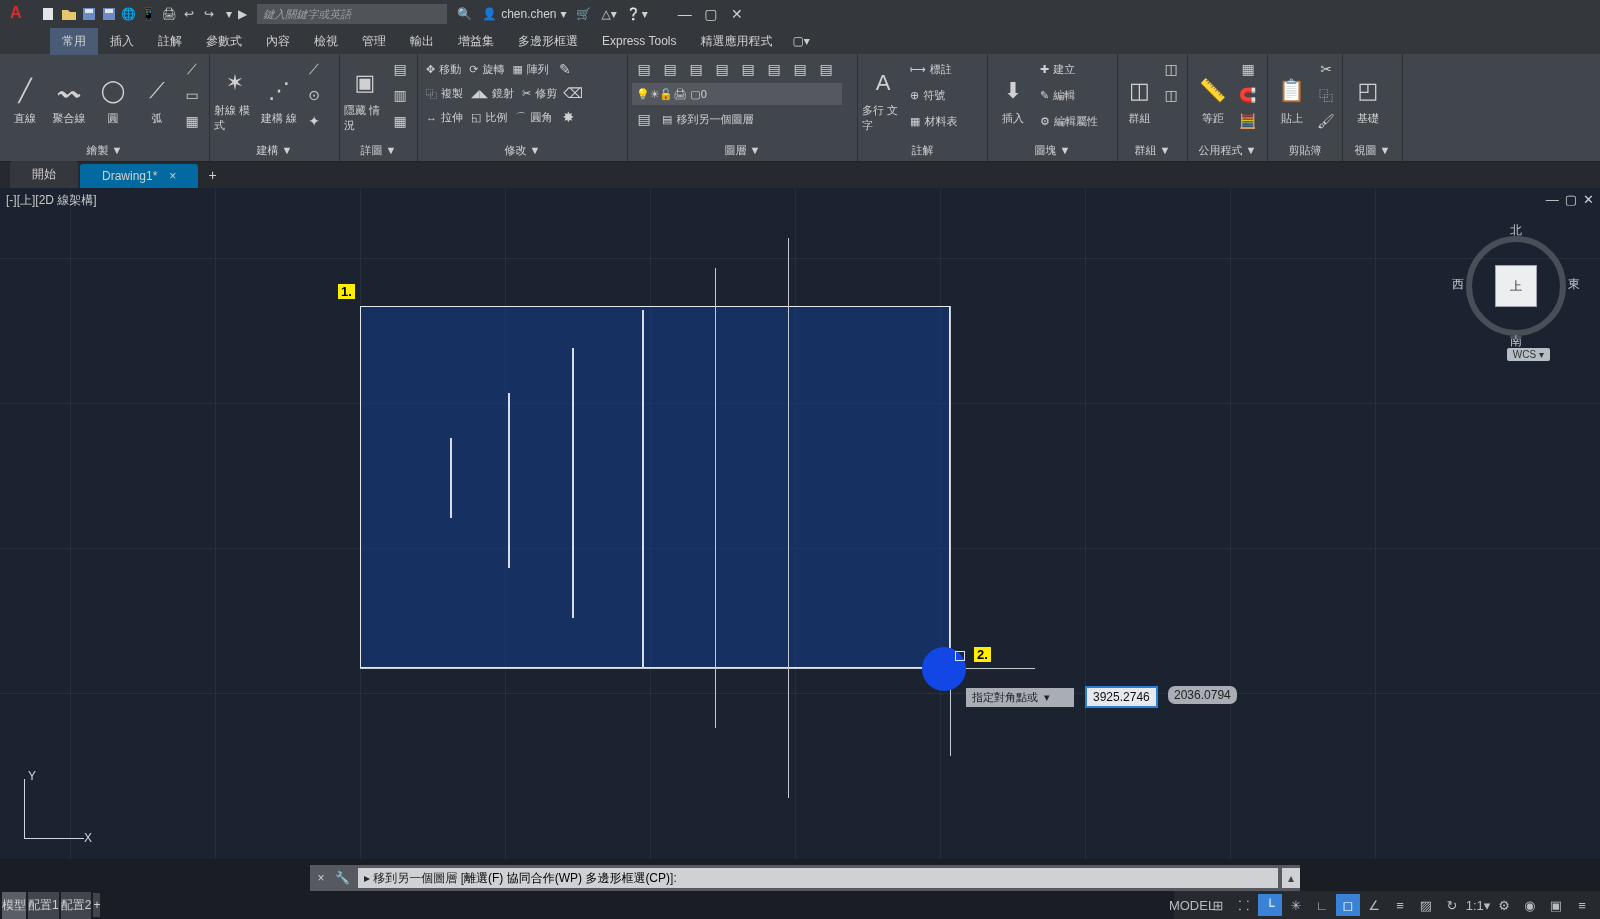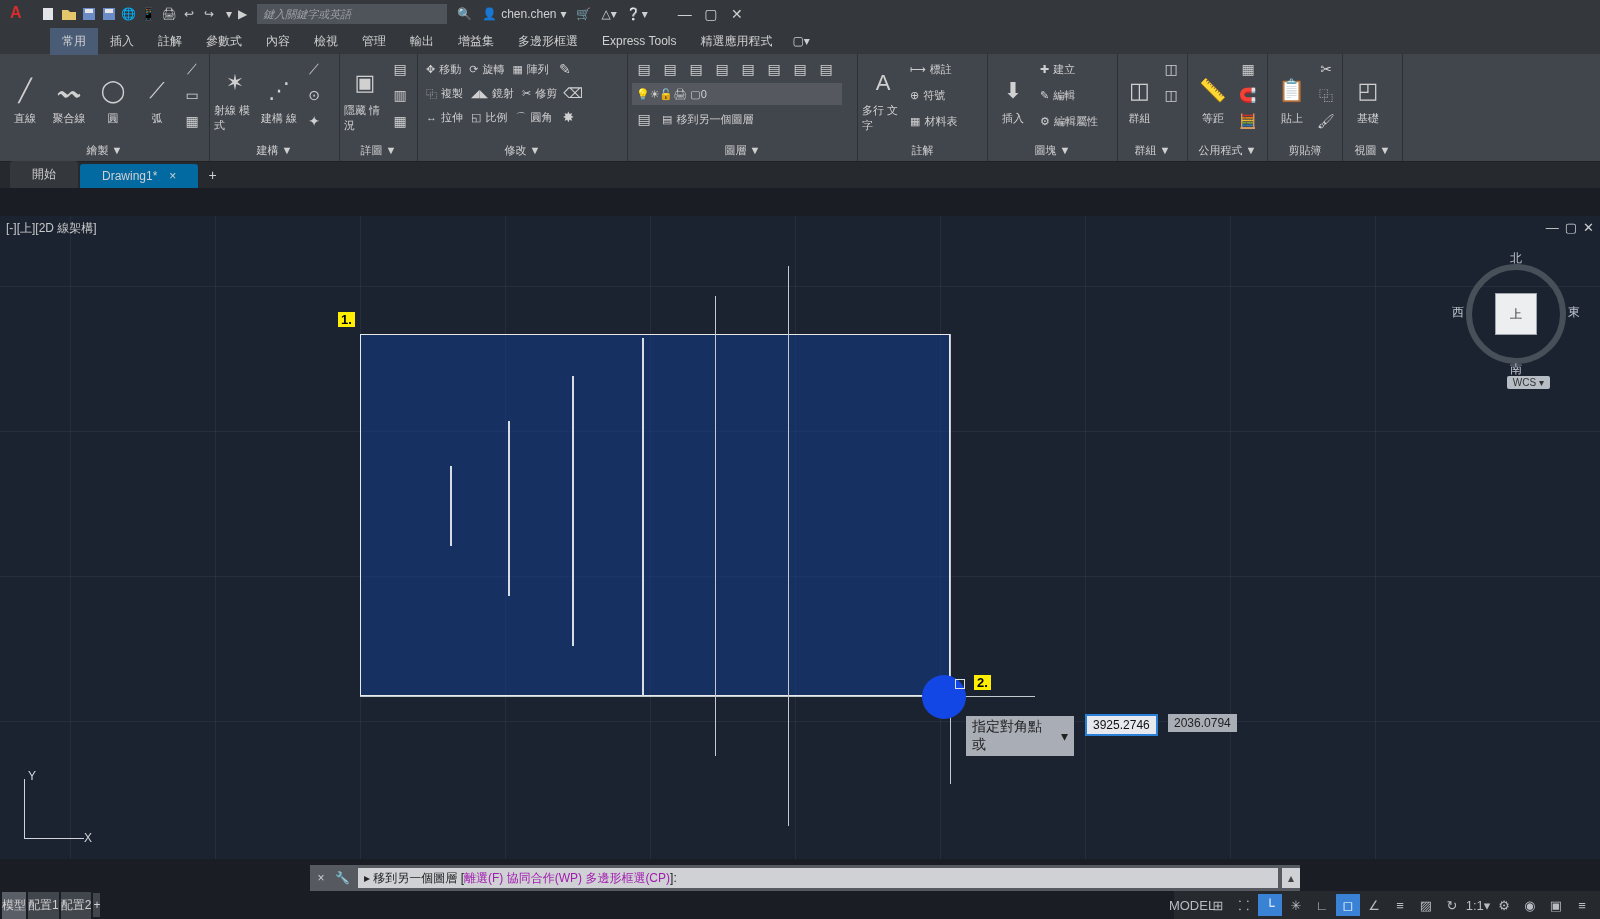--- a/index.html
+++ b/index.html
@@ -34,38 +34,38 @@
 .layer-box { width: 210px; height: 22px; background: #55595f; display: flex; align-items: center; padding: 0 4px; font-size: 11px; }
 
 
 .doc-tabs { height: 26px; background: #26292e; display: flex; align-items: flex-end; padding-left: 10px; }
 .doc-tab { padding: 5px 22px; background: #34373c; margin-right: 2px; cursor: pointer; font-size: 12px; border-radius: 3px 3px 0 0; }
 .doc-tab.active { background: #0369a1; }
 .close-x { margin-left: 12px; cursor: pointer; }
 .add-tab { width: 22px; text-align: center; cursor: pointer; padding: 5px 8px; font-size: 14px; }
 
 
-.canvas { position: absolute; top: 188px; left: 0; right: 0; bottom: 60px; background: #1b2330; overflow: hidden; margin-top: 28px; }
+.canvas { position: absolute; top: 188px; left: 0; right: 0; bottom: 60px; background: #1b2330; overflow: hidden; }
 .grid-line-v { position: absolute; top: 0; bottom: 0; width: 1px; background: rgba(90,100,115,0.18); }
 .grid-line-h { position: absolute; left: 0; right: 0; height: 1px; background: rgba(90,100,115,0.18); }
 .viewport-controls { position: absolute; top: 4px; left: 6px; color: #c8c8c8; font-size: 12px; }
 .view-winctrl { position: absolute; top: 4px; right: 6px; display: flex; gap: 6px; }
 .view-winctrl span { cursor: pointer; font-size: 13px; }
 
 .crosshair-v { position: absolute; width: 1px; background: #c4c8cf; }
 .crosshair-h { position: absolute; height: 1px; background: #c4c8cf; }
 
 .sel-window { position: absolute; background: rgba(20,60,140,0.55); border: 1px solid #e8e8e8; }
 .drawn-line { position: absolute; width: 2px; background: #d8dce5; }
 
 .marker { position: absolute; background: #ffee00; color: #000; font-size: 13px; font-weight: bold; padding: 0 3px; }
 .cursor-ring { position: absolute; width: 44px; height: 44px; border-radius: 50%; background: #1247e6; }
 .pick-box { position: absolute; width: 10px; height: 10px; border: 1px solid #dce0e8; }
 
-.tooltip-box { position: absolute; background: #a9adb5; color: #222; font-size: 14px; padding: 2px 6px; display: flex; align-items: center; }
+.tooltip-box { position: absolute; background: #a9adb5; color: #222; font-size: 11px; padding: 2px 6px; display: flex; align-items: center; }
 .coord-box { position: absolute; font-size: 12px; padding: 2px 6px; }
 .coord-active { background: #e7e9ee; color: #111; border: 2px solid #2a7fd6; }
 .coord-inactive { background: #a9adb5; color: #222; }
 
 
 .viewcube { position: absolute; top: 38px; right: 24px; width: 120px; height: 120px; display: flex; align-items: center; justify-content: center; }
 .vc-ring { position: absolute; width: 100px; height: 100px; border: 6px solid #475059; border-radius: 50%; }
 .vc-face { width: 42px; height: 42px; background: #eceef0; border: 1px solid #a0a5ad; display: flex; align-items: center; justify-content: center; color: #333; font-size: 12px; position: relative; }
 .vc-dir { position: absolute; font-size: 12px; color: #c0c5cd; }
 .wcs-badge { position: absolute; top: 160px; right: 50px; background: #b6bdc5; color: #333; font-size: 10px; padding: 1px 6px; border-radius: 2px; }
@@ -75,21 +75,21 @@
 .ucs-y { position: absolute; left: 10px; bottom: 10px; width: 1px; height: 60px; background: #d0d4da; }
 .ucs-x { position: absolute; left: 10px; bottom: 10px; width: 60px; height: 1px; background: #d0d4da; }
 .ucs-lbl-y { position: absolute; left: 14px; top: 0; font-size: 12px; color: #d0d4da; }
 .ucs-lbl-x { position: absolute; left: 70px; bottom: 4px; font-size: 12px; color: #d0d4da; }
 
 
 .cmdline { position: absolute; bottom: 28px; left: 310px; right: 300px; height: 26px; background: #56595f; display: flex; align-items: center; font-size: 12px; }
 .cmd-x { width: 22px; text-align: center; cursor: pointer; }
 .cmd-wrench { width: 22px; text-align: center; cursor: pointer; }
 .cmd-prompt { flex: 1; background: #cfd1d5; color: #222; height: 20px; display: flex; align-items: center; padding: 0 6px; margin: 0 4px; }
-.cmd-prompt .opt { color: #a21caf; }
+.cmd-prompt .opt { color: #000000; }
 .cmd-expand { width: 18px; text-align: center; cursor: pointer; color: #444; background: #cfd1d5; height: 20px; line-height: 20px; }
 
 
 .bottom-tabs { position: absolute; bottom: 0; left: 0; height: 28px; display: flex; align-items: center; }
 .btab { padding: 5px 0; background: #41454c; margin-left: 2px; cursor: pointer; font-size: 12px; }
 .btab.active { background: #5a5e66; }
 .status-bar { position: absolute; bottom: 0; right: 0; height: 28px; display: flex; align-items: center; gap: 2px; padding: 0 6px; background: #26292e; }
 .status-btn { width: 24px; height: 22px; display: flex; align-items: center; justify-content: center; cursor: pointer; font-size: 13px; color: #b8bcc3; }
 .status-btn.on { background: #3a82d6; color: #fff; }
 svg { display: block; }
@@ -403,21 +403,21 @@
   <div class="crosshair-h" style="left:360px; top:480px; width:675px;"></div>
 
   <div class="marker" style="left:338px; top:96px;">1.</div>
   <div class="marker" style="left:974px; top:459px;">2.</div>
 
   <div class="cursor-ring" style="left:922px; top:459px;"></div>
   <div class="pick-box" style="left:955px; top:463px;"></div>
 
   <div class="tooltip-box" style="left:966px; top:500px; width:108px;"><span>指定對角點或</span>&nbsp;&nbsp;▾</div>
   <div class="coord-box coord-active" style="left:1085px; top:498px;">3925.2746</div>
-  <div class="coord-box coord-inactive" style="left:1168px; top:498px;">2036.0794</div>
+  <div class="coord-box coord-inactive" style="left:1168px; top:498px;border-radius:7px;">2036.0794</div>
 
   <div class="viewcube">
     <div class="vc-ring"></div>
     <div class="vc-face">上</div>
     <div class="vc-dir" style="top:-4px;left:54px;">北</div>
     <div class="vc-dir" style="bottom:-4px;left:54px;">南</div>
     <div class="vc-dir" style="top:50px;left:-4px;">西</div>
     <div class="vc-dir" style="top:50px;right:-4px;">東</div>
   </div>
   <div class="wcs-badge">WCS ▾</div>

